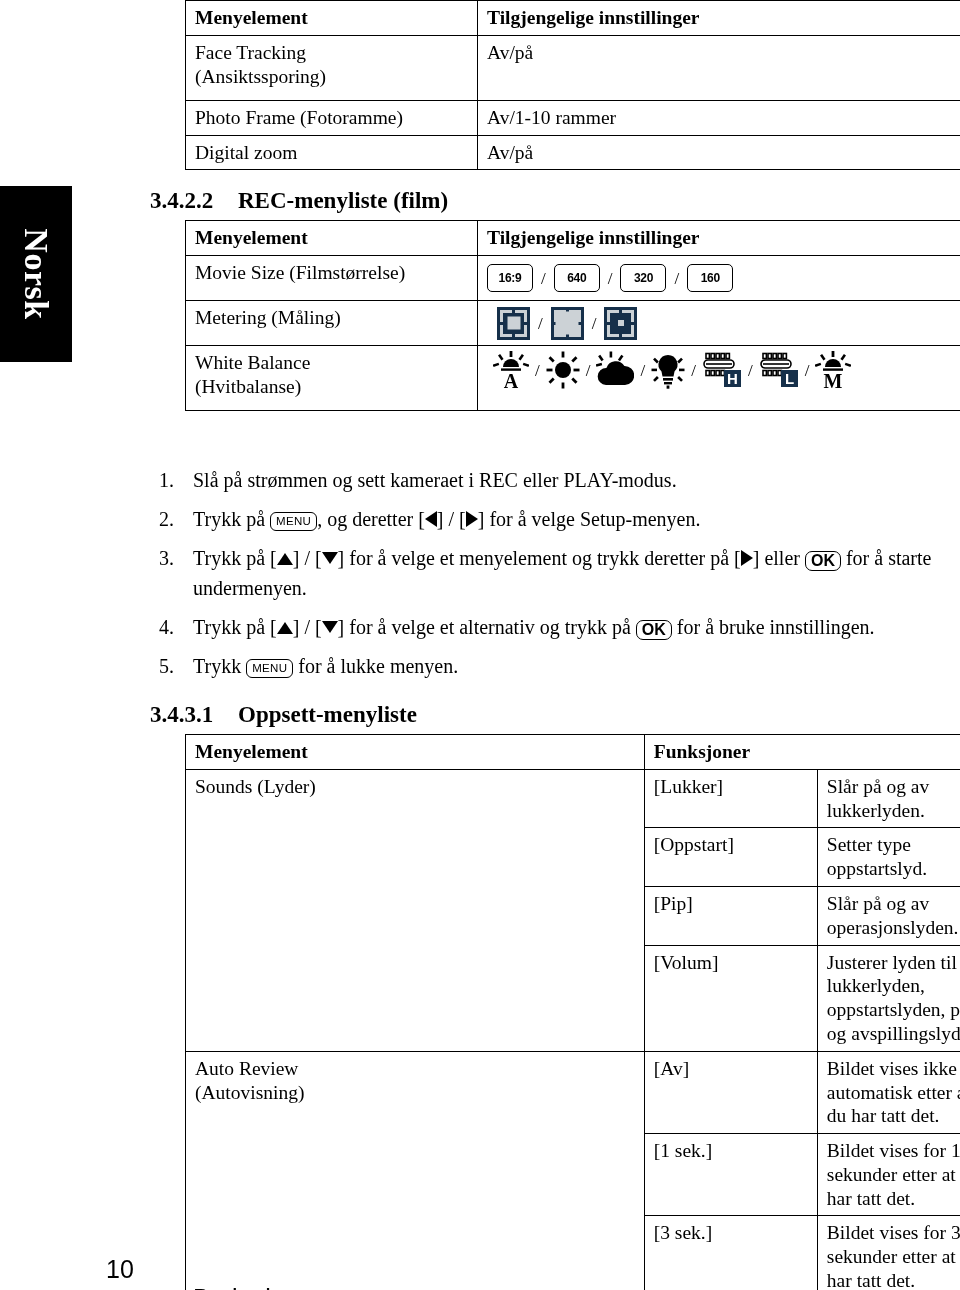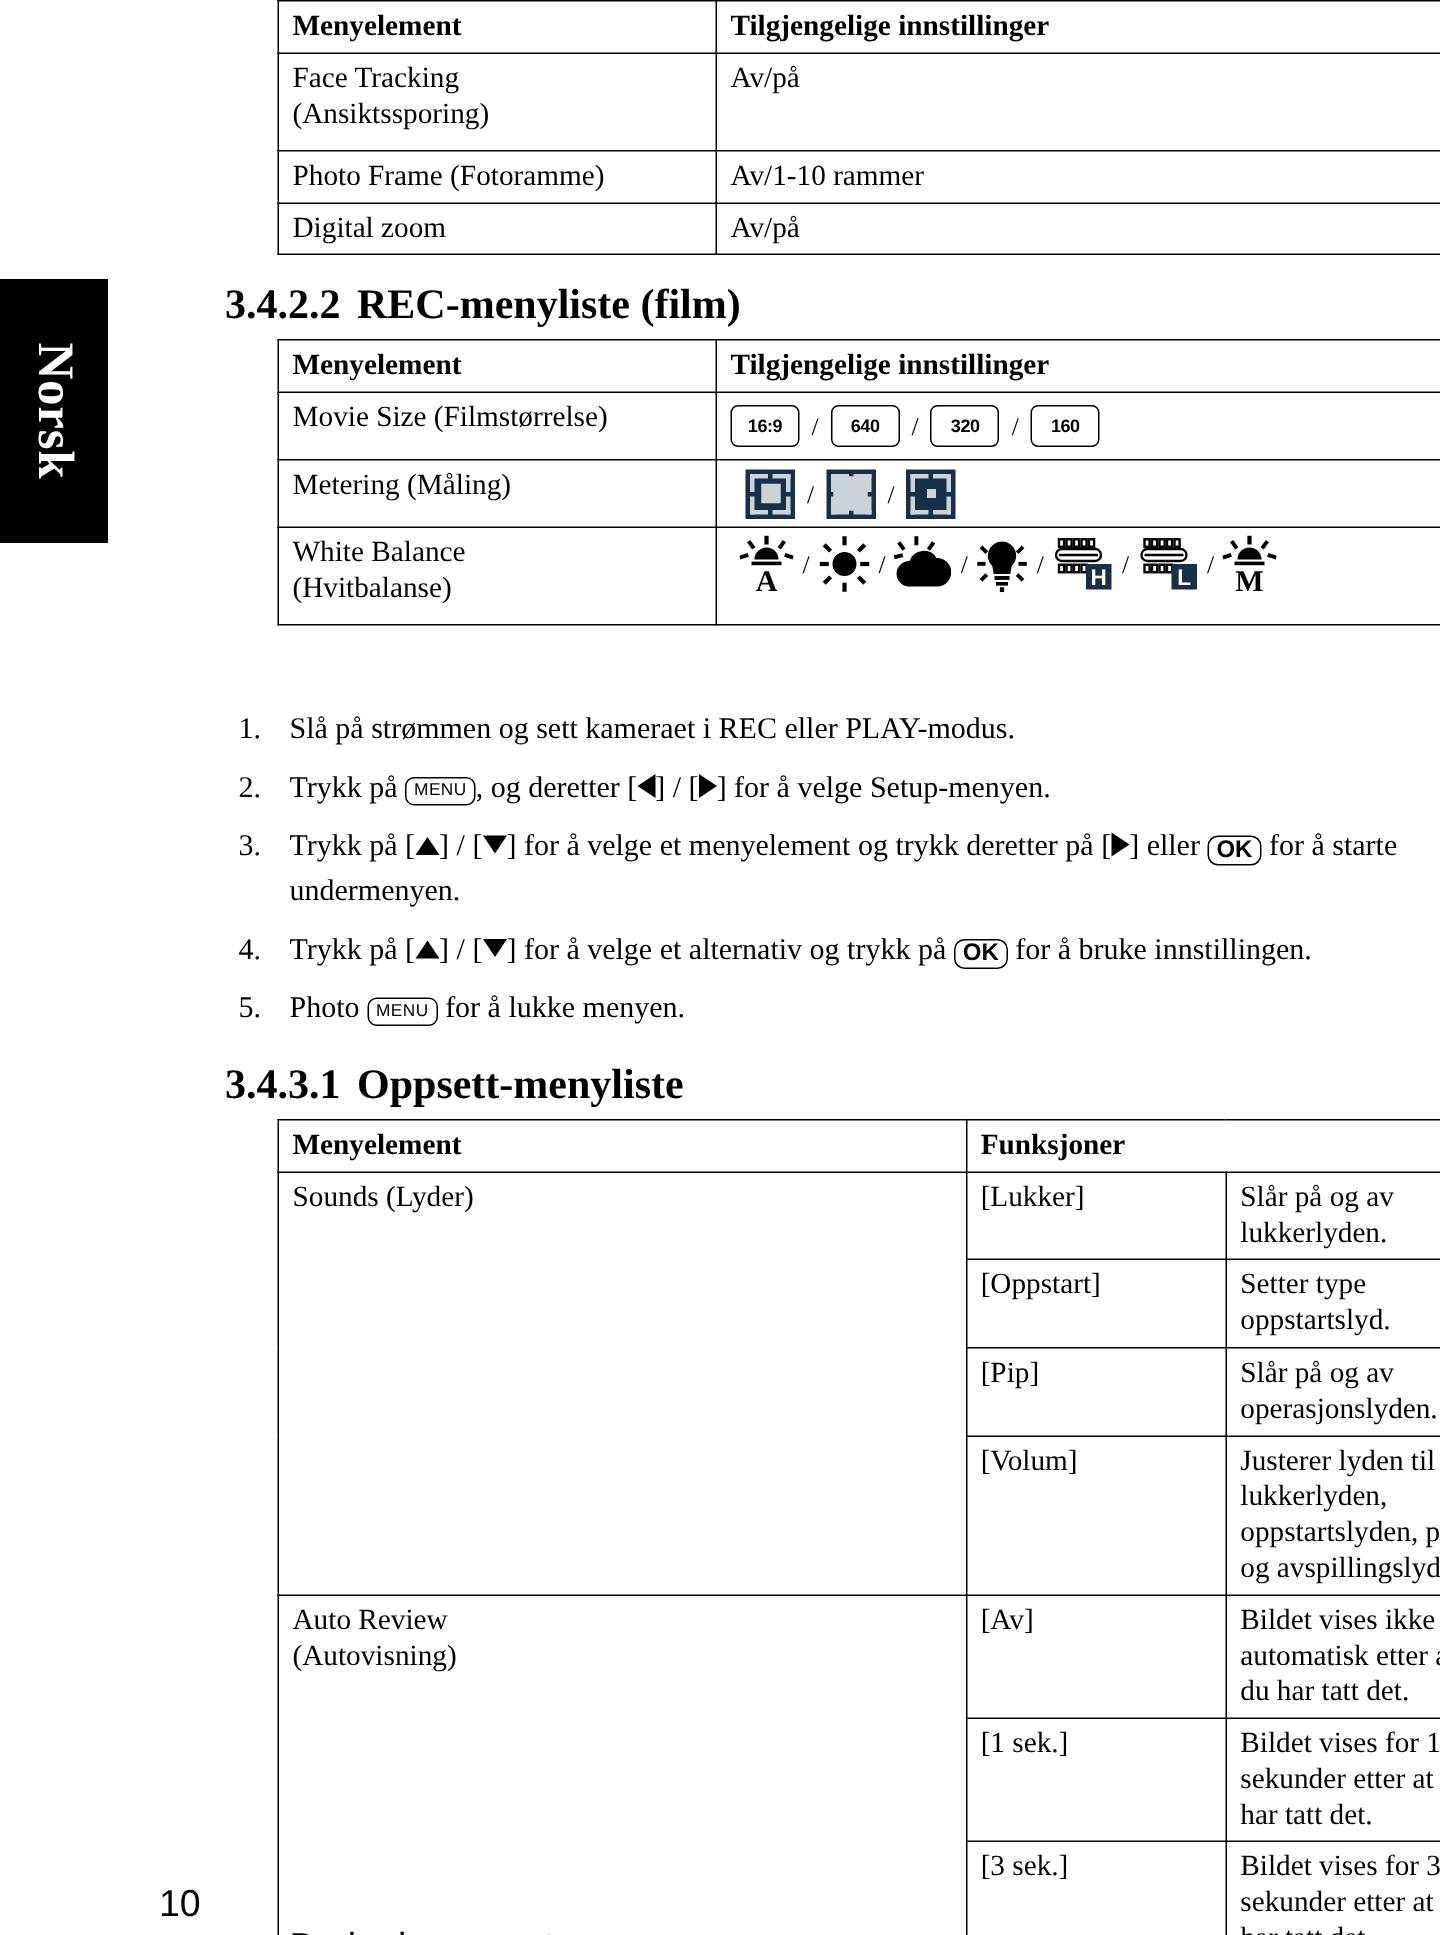--- a/index.html
+++ b/index.html
@@ -74,21 +74,21 @@
 
   
   .col-s1 { width: 193px; }
   .col-s2 { width: 141px; }
   .col-s3 { width: 472px; }
 
   .cell-tall { height: 54px; }
 
   
   .h3 {
-    font-size: 28px;
+    font-size: 23px;
     font-weight: 700;
     margin: 0;
     padding: 0;
     white-space: nowrap;
   }
   .h3 .num { display: inline-block; min-width: 88px; }
   .h2 {
     font-size: 27px;
     font-weight: 700;
     margin: 0;
@@ -476,21 +476,21 @@
     <li>
       <span class="idx">3.</span>
       <span>Trykk på [</span><span class="tri tri-u"></span><span>] / [</span><span class="tri tri-d"></span><span>] for å velge et menyelement og trykk deretter på [</span><span class="tri tri-r"></span><span>] eller </span><span class="key-ok">OK</span><span> for å starte undermenyen.</span>
     </li>
     <li>
       <span class="idx">4.</span>
       <span>Trykk på [</span><span class="tri tri-u"></span><span>] / [</span><span class="tri tri-d"></span><span>] for å velge et alternativ og trykk på </span><span class="key-ok">OK</span><span> for å bruke innstillingen.</span>
     </li>
     <li>
       <span class="idx">5.</span>
-      <span>Photo </span><span class="key">MENU</span><span> for å lukke menyen.</span>
+      <span>Trykk </span><span class="key">MENU</span><span> for å lukke menyen.</span>
     </li>
   </ol>
 
   <div class="gap-12"></div>
 
   <div class="h3">
     <span class="num">3.4.3.1</span><span>Oppsett-menyliste</span>
   </div>
 
   <div class="gap-6"></div>

